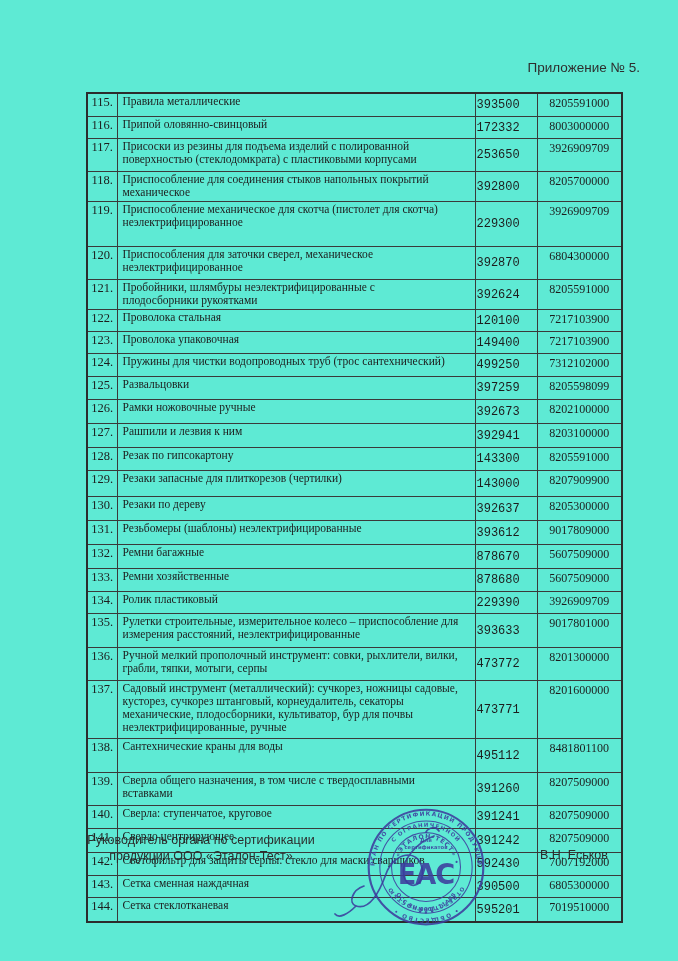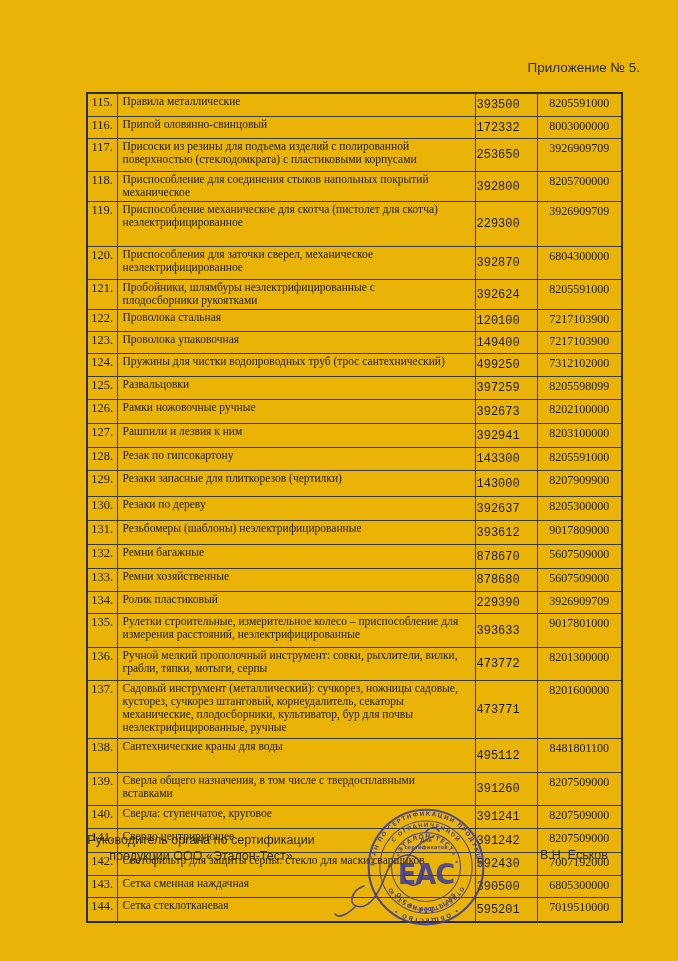--- a/index.html
+++ b/index.html
@@ -1,16 +1,16 @@
 <!DOCTYPE html>
 <html><head>
 <meta charset="utf-8">
 <style>
   html,body{margin:0;padding:0;background:#e8e8e8;}
-  #page{position:relative;width:678px;height:961px;background:#eab308;margin:0 auto;
+  #page{position:relative;width:678px;height:961px;background:#5eead4;margin:0 auto;
         font-family:"Liberation Serif",serif;color:#1d1d1d;overflow:hidden;}
   
   .header-note{position:absolute;top:60px;right:38px;font-family:"Liberation Sans",sans-serif;
         font-size:13.5px;color:#2e2e2e;}
   
   #items-table{position:absolute;left:86px;top:92px;border-collapse:collapse;table-layout:fixed;
         width:537px;font-size:12px;}
   #items-table td{border:1px solid #3a3a3a;overflow:hidden;}
   #items-table tr td{border-color:#3a3a3a;}
   #items-table{border:2px solid #2c2c2c;}

